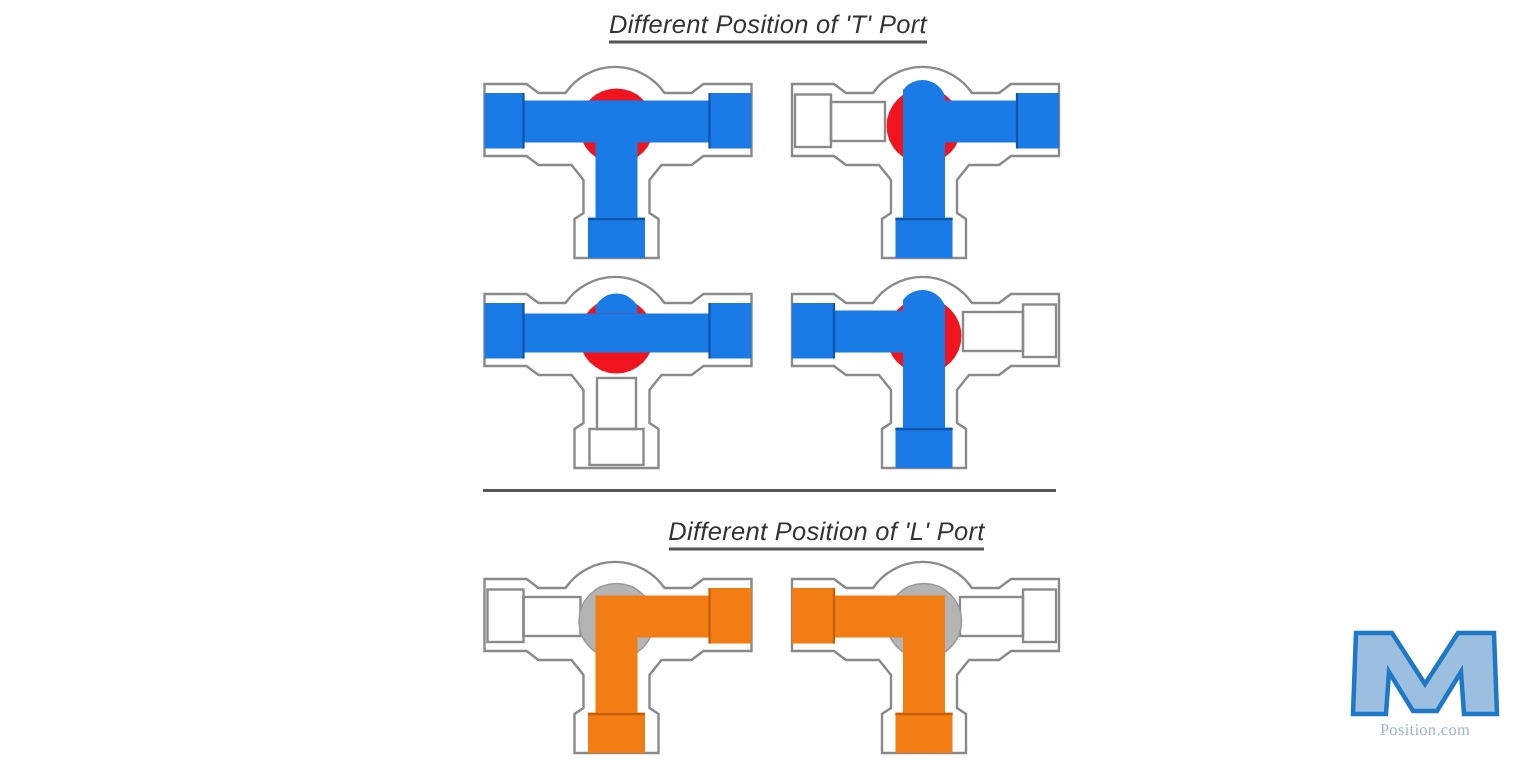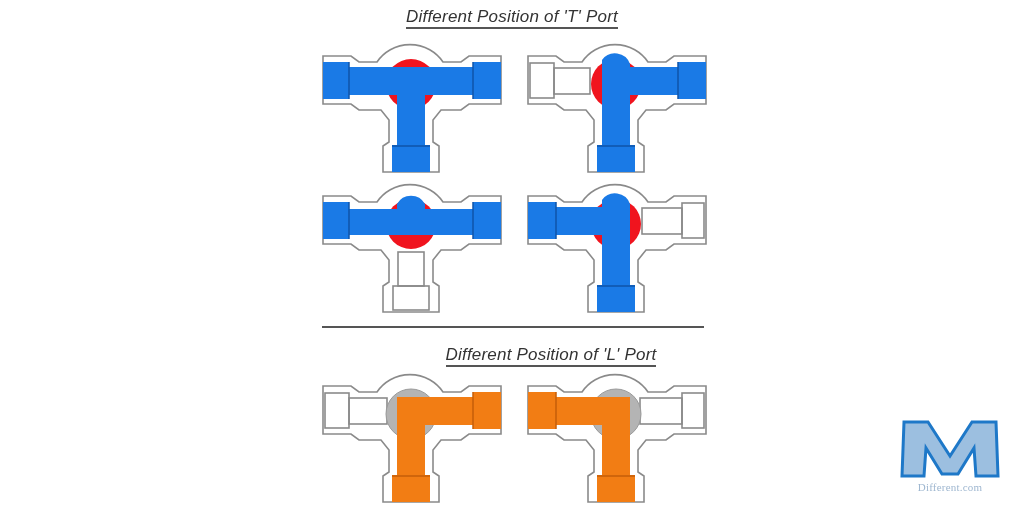--- a/index.html
+++ b/index.html
@@ -146,14 +146,14 @@
       <line x1="30" y1="20" x2="30" y2="57"></line>
         <line x1="71" y1="104" x2="109" y2="104"></line>
     </g>
   </svg>
 </div>
 
 <div class="logo">
   <svg viewBox="0 0 104 62">
     <path d="M6 4 H30 L52 38 L74 4 H98 L100 58 H78 L76 30 L60 56 H44 L28 30 L26 58 H4 Z" fill="#9cbfe0" stroke="#1e78c8" stroke-width="3" stroke-linejoin="miter"></path>
   </svg>
-  <div class="logo-text">Different.com</div>
+  <div class="logo-text">Position.com</div>
 </div>
 
 </body></html>

